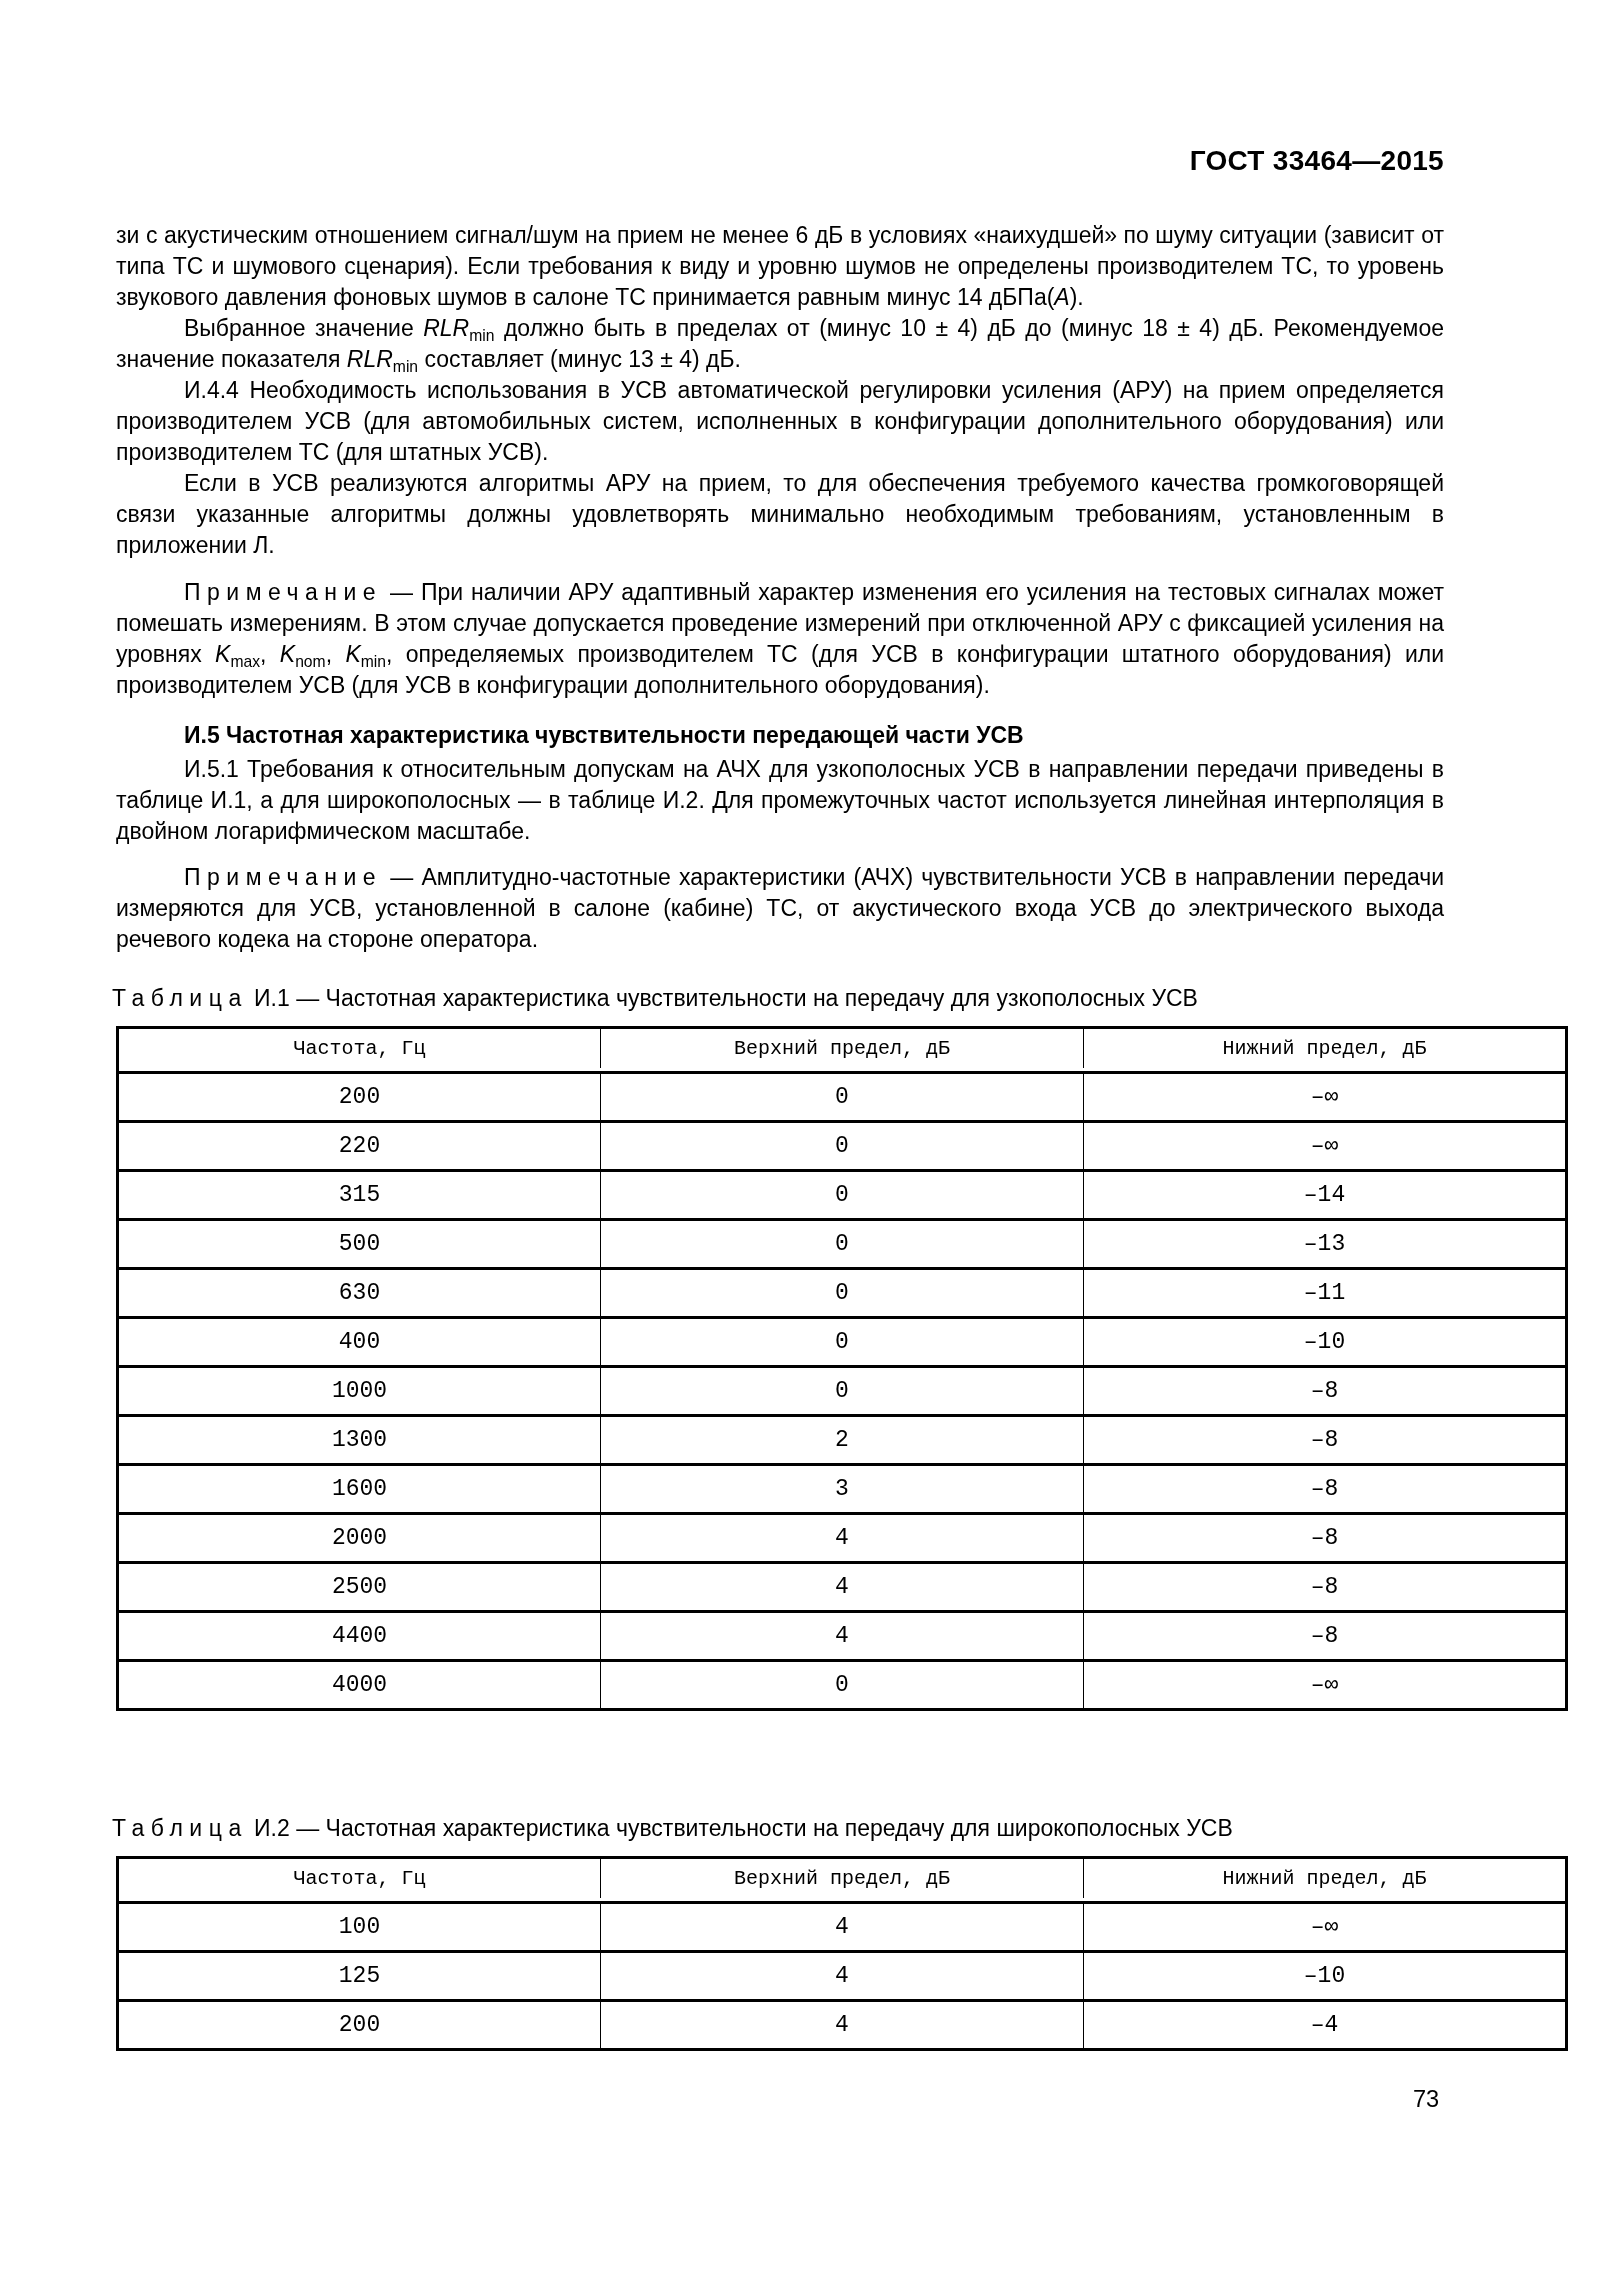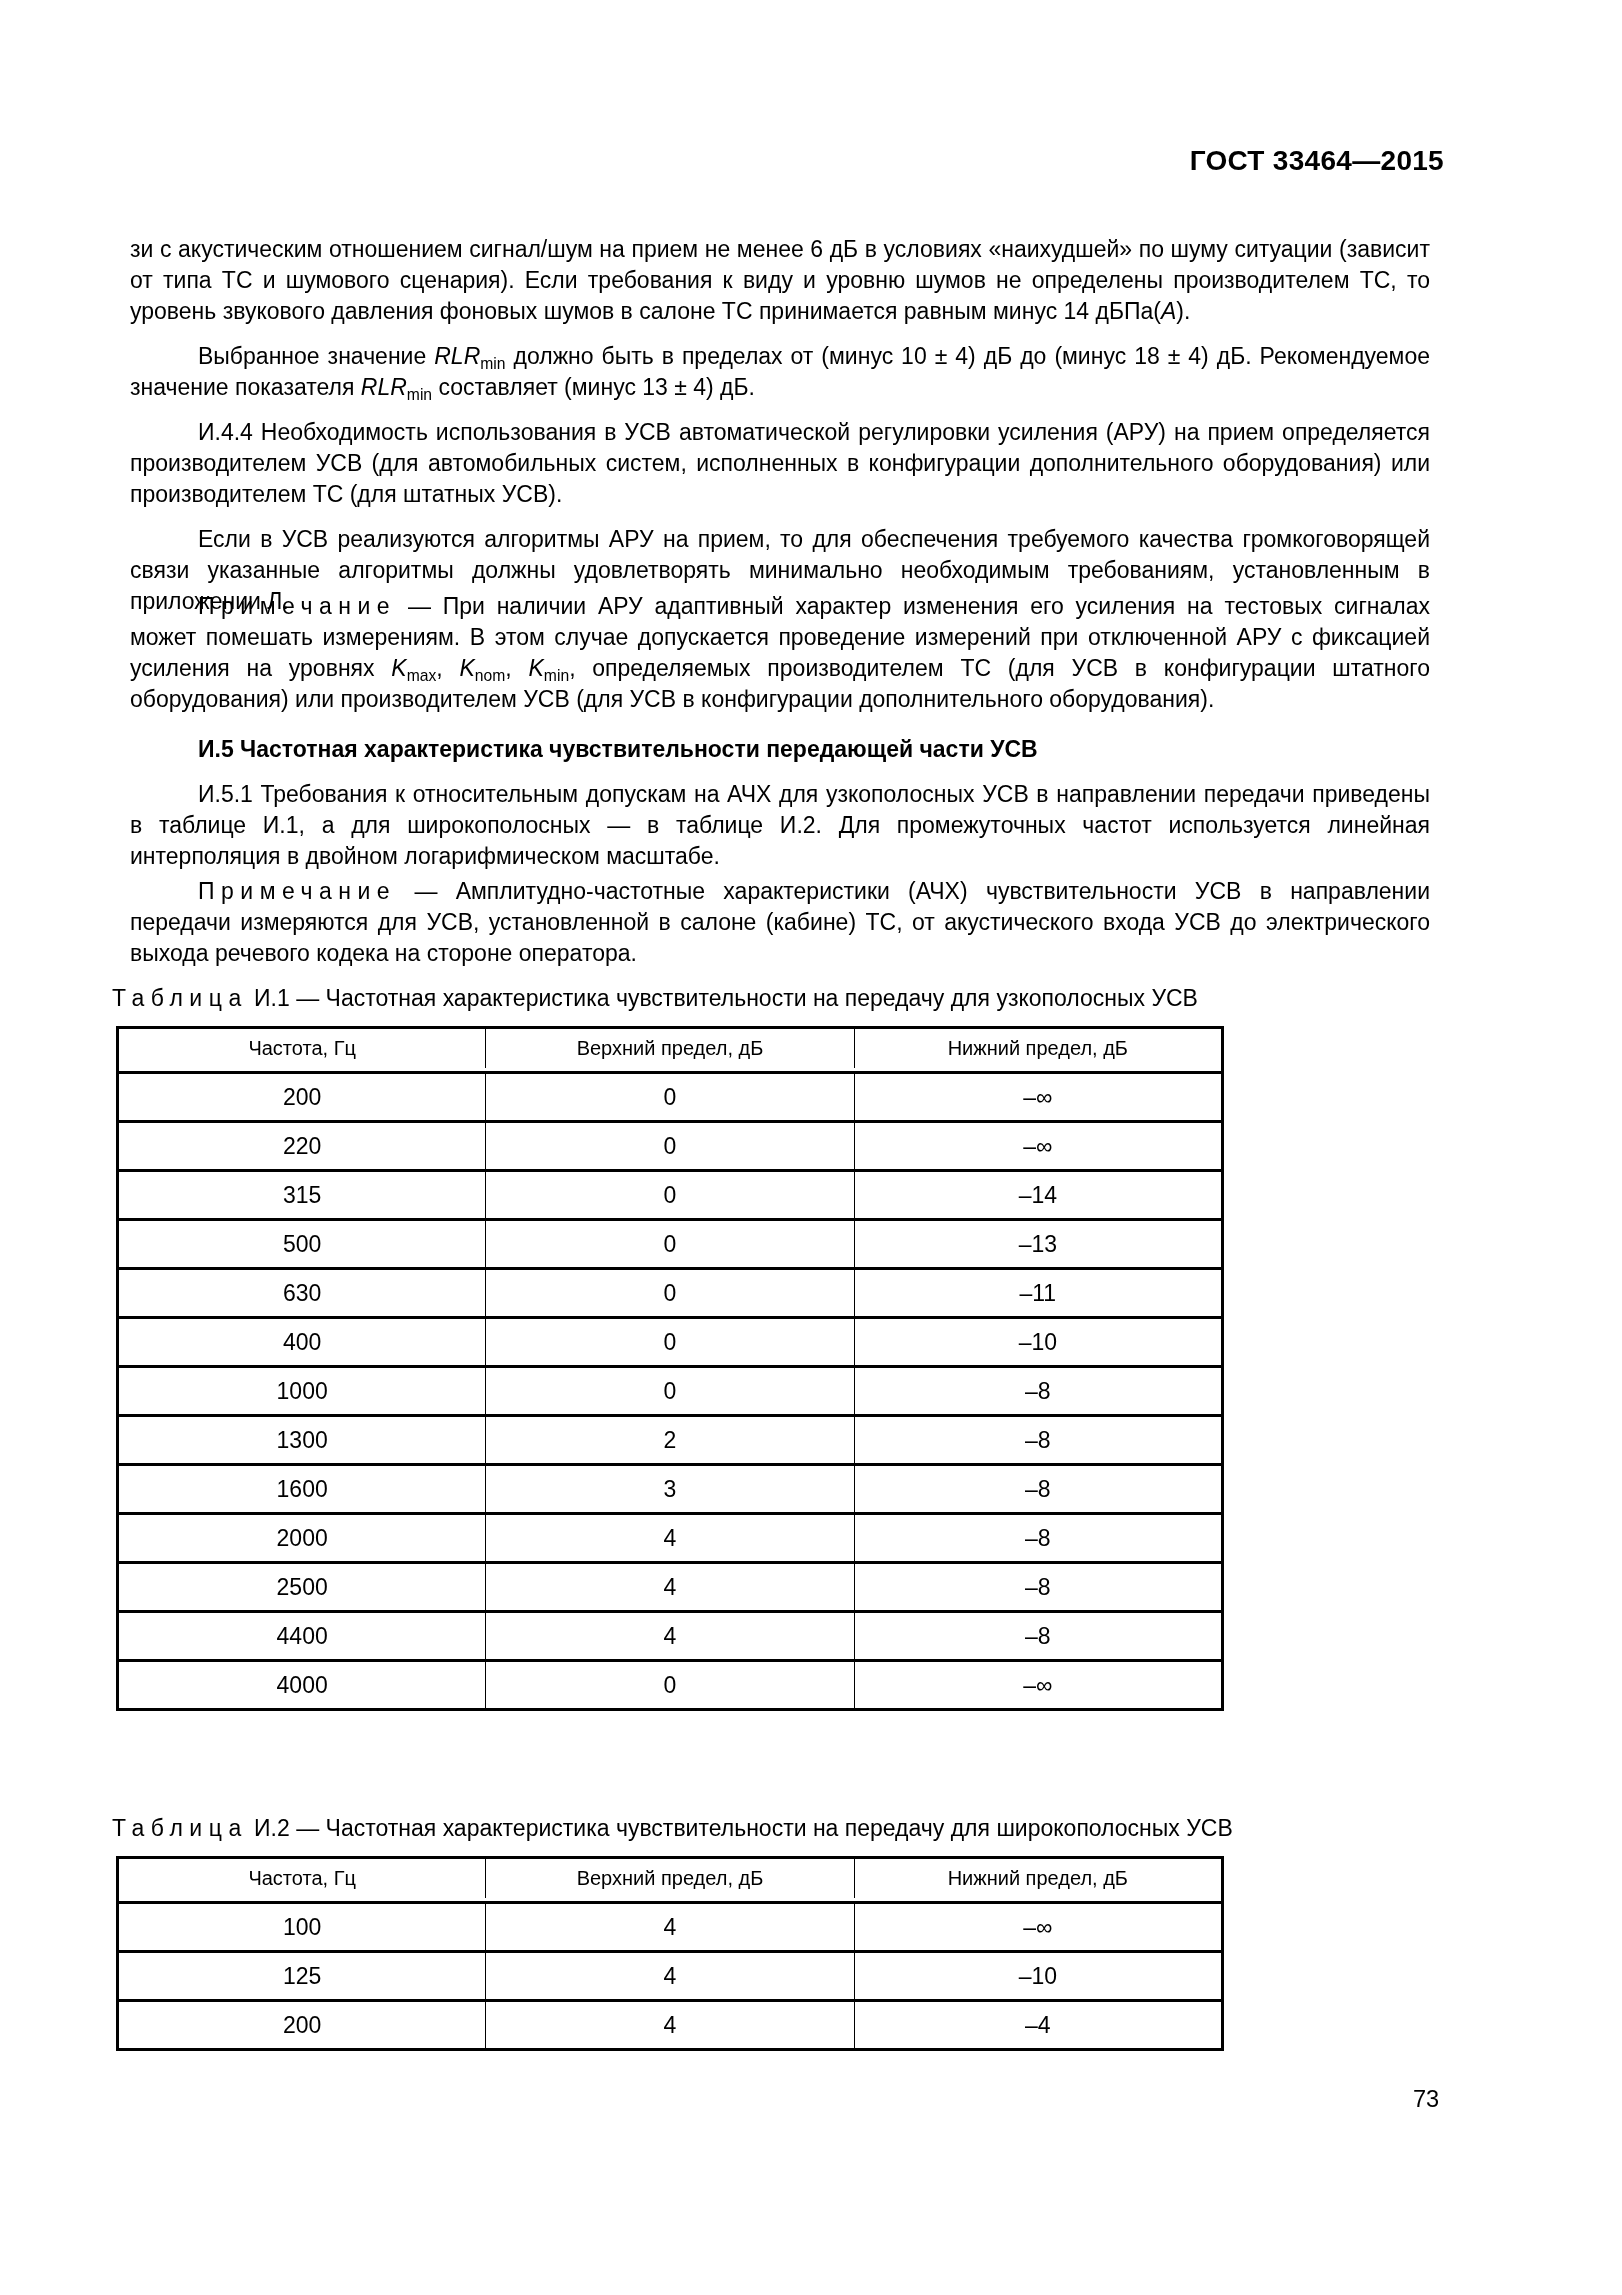--- a/index.html
+++ b/index.html
@@ -10,33 +10,34 @@
   }
   .page-header {
     position: absolute; top: 145px; right: 179px;
     font-size: 28px; font-weight: bold; letter-spacing: 0.3px; margin-left: 48px;
   }
   .body-block {
     position: absolute; left: 116px; width: 1328px;
     font-size: 23px; line-height: 31px;
     text-align: justify;
   }
-  .body-block p { margin: 14px; }
+  .body-block p { margin: 0; }
   .indent { text-indent: 68px; }
   .sp { letter-spacing: 6.5px; }
   sub { font-size: 15.7px; line-height: 0; vertical-align: -5.2px; }
   i { font-style: italic; }
   .heading-b { font-weight: bold; }
   .caption {
     position: absolute; left: 112px; font-size: 23px; line-height: 29px; white-space: nowrap;
   }
   table.grid {
-    position: absolute; left: 116px; width: 1108px;
+    position: absolute; left: 116px; width: 1452px;
     border-collapse: collapse; table-layout: fixed;
     font-size: 23px;
+    font-family: Liberation Mono, monospace;
   }
   table.grid th, table.grid td {
     text-align: center; vertical-align: middle; padding: 0;
     border-left: 1.3px solid #000; border-right: 1.3px solid #000;
   }
   table.grid th { font-weight: normal; font-size: 20px; height: 39px; border-top: 3.9px solid #000; border-bottom: 1.3px solid #000; }
   table.grid tr.sep td { height: 0; padding: 0; border-top: 0; border-bottom: 3.9px solid #000; line-height: 0; font-size: 0; }
   table.grid tr.sep td { border-top: 3.3px solid #fff; }
   table.grid td { height: 46px; border-bottom: 3.9px solid #000; text-align: center; }
   table.grid td:first-child, table.grid th:first-child { border-left: 3.9px solid #000; }

